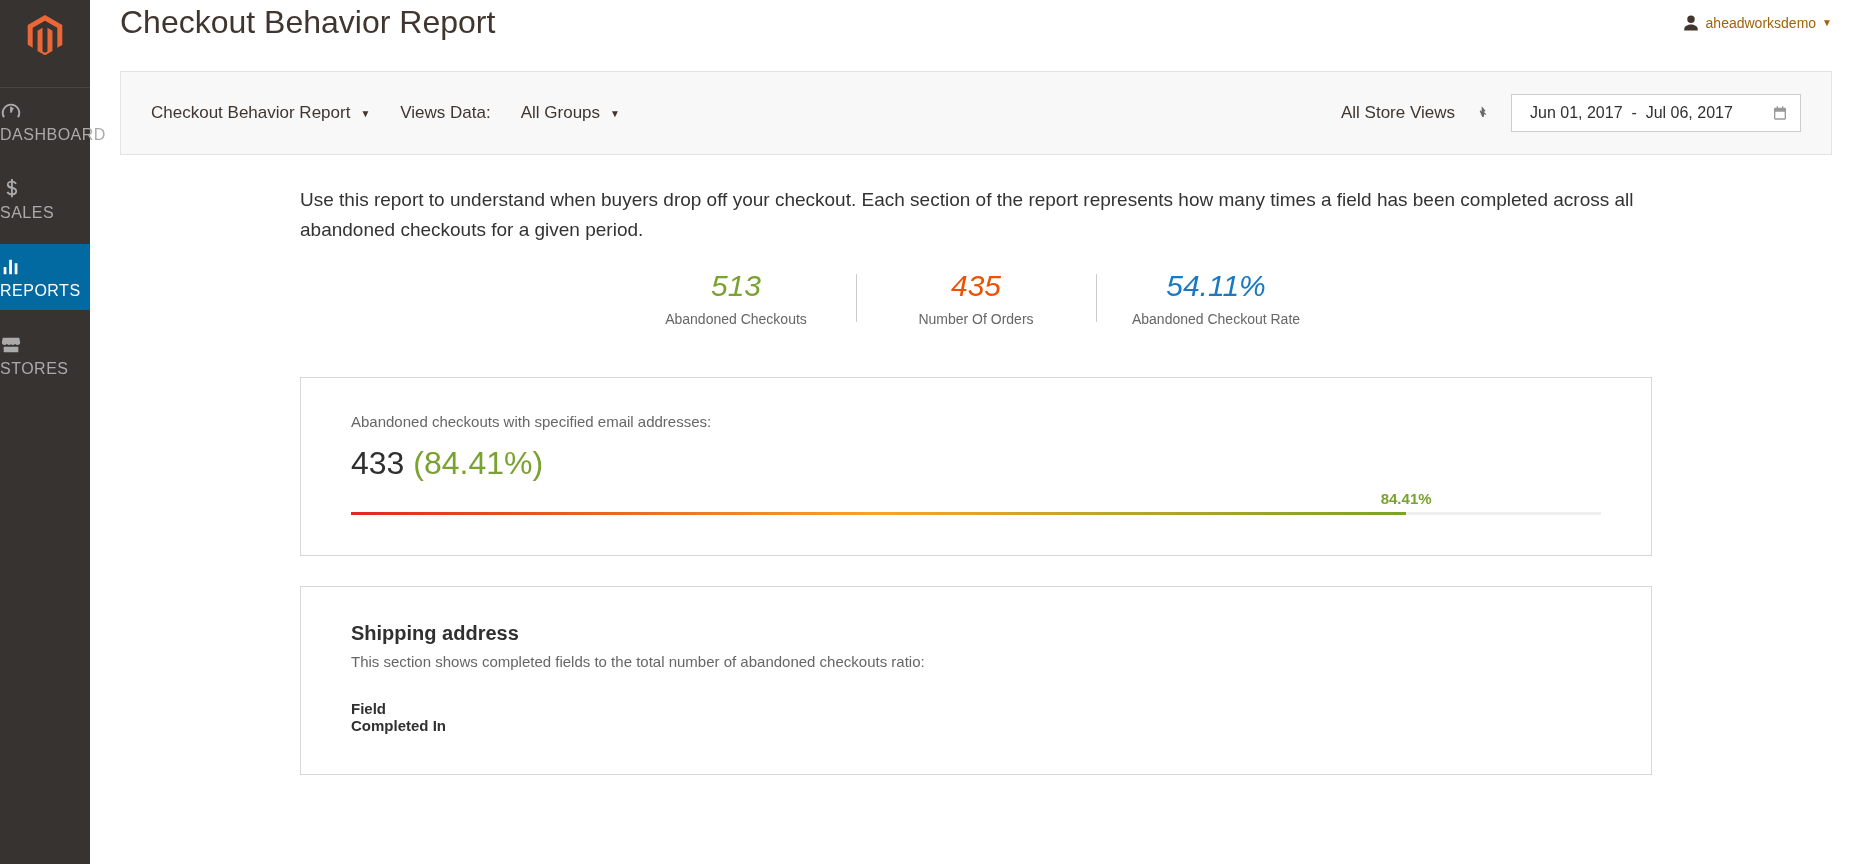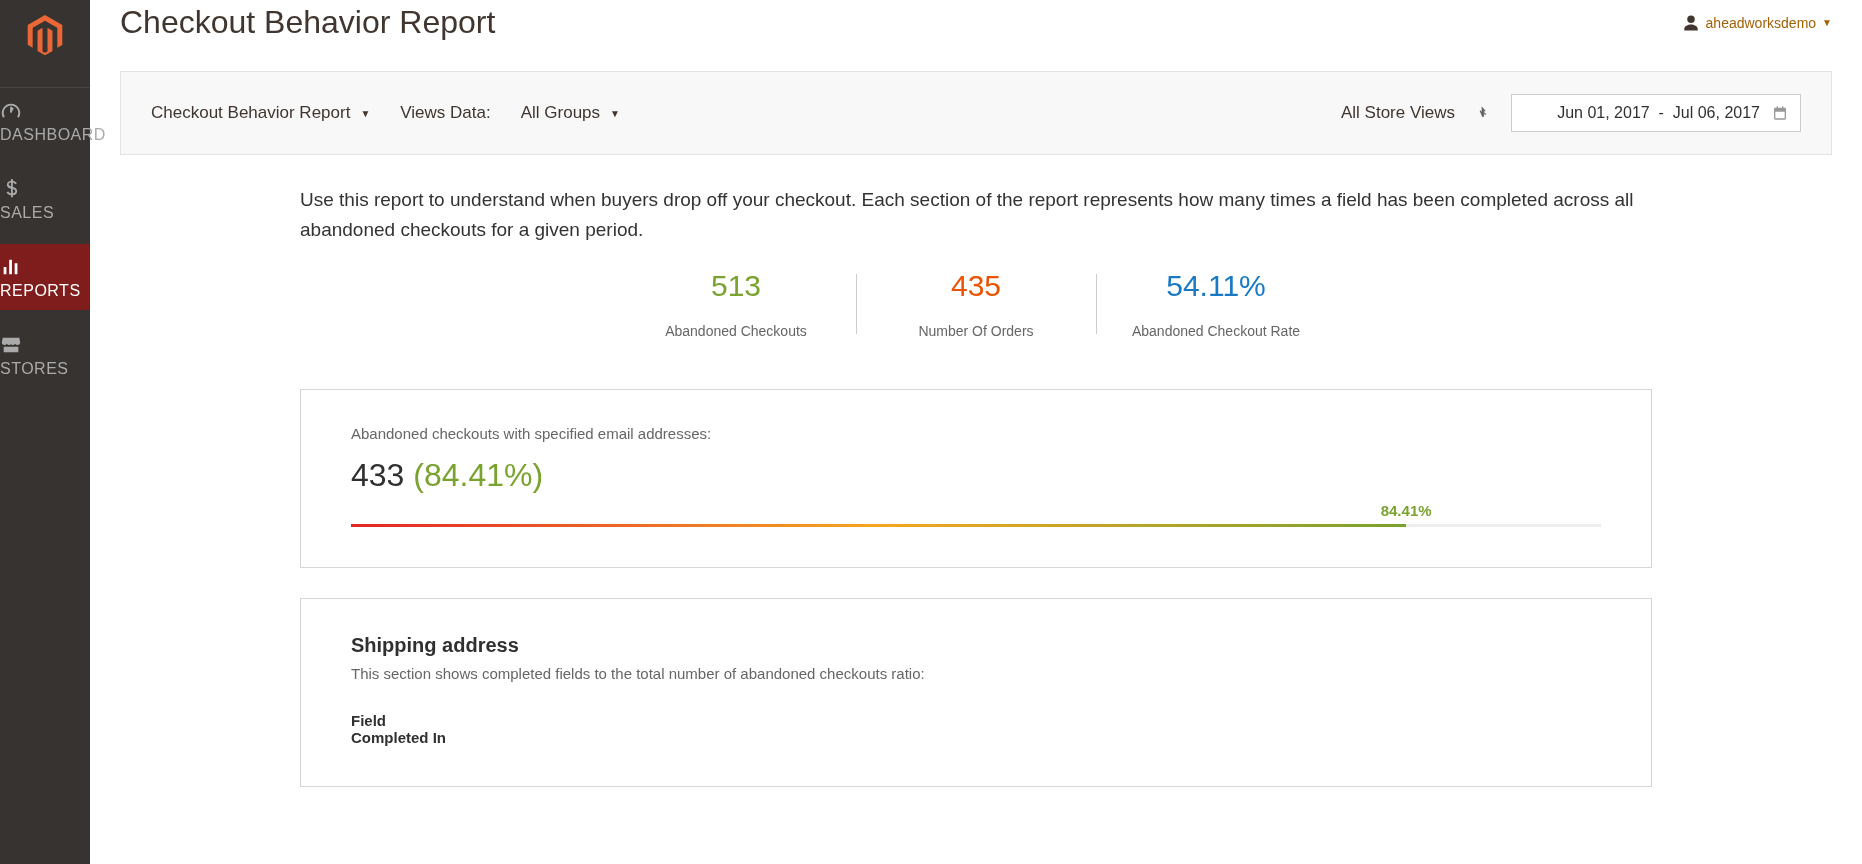--- a/index.html
+++ b/index.html
@@ -24,21 +24,21 @@
   .nav-item {
     width: 100%;
     padding: 12px 0 10px 0;
     cursor: pointer;
     color: #aaa;
     font-size: 16px;
     letter-spacing: 0.5px;
     margin-top: 12px;
   }
   .nav-item.divider-top { border-top: 1px solid #4a4540; }
-  .nav-item.active { background: #7f1d1d; color: #fff; }
+  .nav-item.active { background: #0369a1; color: #fff; }
   .nav-item .nav-icon { display: block; margin: 0 auto 4px auto; height: 22px; }
   .nav-item .nav-icon svg { height: 22px; fill: #aaa; }
   .nav-item.active .nav-icon svg { fill: #fff; }
   .nav-label { display: block; }
 
   .main { margin-left: 90px; padding: 4px 30px 0 30px; }
 
   .header-row {
     display: flex;
     justify-content: space-between;
@@ -78,21 +78,21 @@
   .scope-label { font-size: 17px; margin-left: 24px; }
   .cursor-icon { width: 16px; height: 16px; }
   .date-range {
     background: #fff;
     border: 1px solid #ccc;
     padding: 9px 40px 9px 18px;
     font-size: 16px;
     color: #303030;
     position: relative;
     min-width: 290px;
-    text-align: right;
+    text-align: left;
     cursor: pointer;
   }
   .date-range .cal-icon {
     position: absolute; right: 12px; top: 50%; transform: translateY(-50%);
     width: 16px; height: 16px;
   }
   .date-range .cal-icon svg { fill: #999; }
 
   .content { padding: 30px 180px 40px 180px; }
 
@@ -115,21 +115,21 @@
     padding: 0 20px;
     position: relative;
   }
   .stat + .stat::before {
     content: '';
     position: absolute;
     left: 0; top: 5px; bottom: 5px;
     width: 1px;
     background: #ccc;
   }
-  .stat-value { font-size: 30px; font-weight: 400; margin-bottom: 20px; }
+  .stat-value { font-size: 30px; font-weight: 400; margin-bottom: 8px; font-style: italic; }
   .stat-label { font-size: 14px; color: #666; }
   .stat-green { color: #79a22e; }
   .stat-orange { color: #eb5202; }
   .stat-blue { color: #1979c3; }
 
   .section-box {
     border: 1px solid #d6d6d6;
     padding: 35px 50px 40px 50px;
     margin-bottom: 30px;
   }

